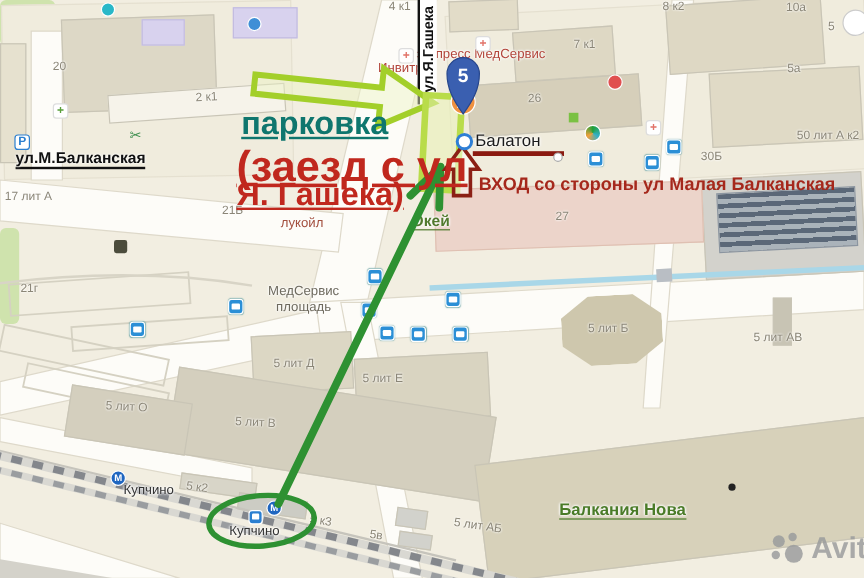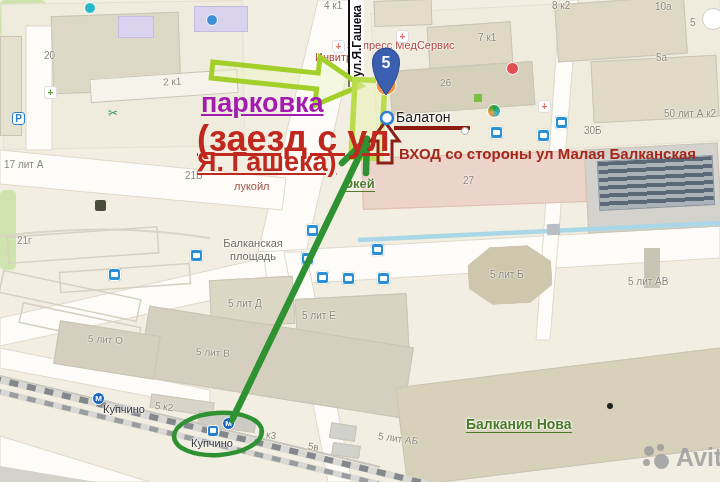--- a/index.html
+++ b/index.html
@@ -129,33 +129,34 @@
   <span class="lbl" style="left:302px;top:310px">5 лит Е</span>
   <span class="lbl" style="left:490px;top:269px">5 лит Б</span>
   <span class="lbl" style="left:628px;top:276px">5 лит АВ</span>
   <span class="lbl" style="left:88px;top:334px;transform:rotate(3deg)">5 лит О</span>
   <span class="lbl" style="left:196px;top:347px;transform:rotate(3deg)">5 лит В</span>
   <span class="lbl" style="left:155px;top:401px;transform:rotate(8deg)">5 к2</span>
   <span class="lbl" style="left:258px;top:429px;transform:rotate(8deg)">5 к3</span>
   <span class="lbl" style="left:308px;top:441px;transform:rotate(8deg)">5в</span>
   <span class="lbl" style="left:378px;top:433px;transform:rotate(8deg)">5 лит АБ</span>
 
-  <span class="poi" style="left:210px;top:237px;width:86px;text-align:center;color:#6e6a5e">Балканская</span>
+  <span class="poi" style="left:210px;top:237px;width:86px;text-align:center;color:#6e6a5e">МедСервис</span>
   <span class="poi" style="left:210px;top:250px;width:86px;text-align:center;color:#6e6a5e">площадь</span>
 
   <span class="poi" style="left:315px;top:51px;color:#b2453a">Инвитро</span>
   <span class="poi" style="left:347px;top:39px;color:#b2453a">экспресс МедСервис</span>
   <span class="poi" style="left:234px;top:180px;color:#a3503e">лукойл</span>
   <span class="poi" style="left:343px;top:176px;color:#527a2e;font-weight:bold;font-size:13px;border-bottom:1.5px solid #527a2e">Окей</span>
   <span class="poi" style="left:396px;top:109px;color:#1a1a1a;font-weight:normal;font-size:14px">Балатон</span>
   <div class="abs" style="left:394px;top:126px;width:76px;height:4px;background:#8b1a10"></div>
   <span class="poi" style="left:466px;top:416px;color:#4a7b28;font-weight:bold;font-size:14px;border-bottom:1.5px solid #4a7b28">Балкания Нова</span>
   <span class="poi" style="left:103px;top:403px;color:#333">Купчино</span>
   <span class="poi" style="left:191px;top:437px;color:#333">Купчино</span>
 
+  <span class="street" style="left:13px;top:124px">ул.М.Балканская</span>
   <span class="vstreet">ул.Я.Гашека</span>
 
   <div class="circleicon" style="left:84px;top:2px;width:12px;height:12px;background:#29b8c8;border:1px solid #fff"></div>
   <div class="circleicon" style="left:206px;top:14px;width:12px;height:12px;background:#3f8fd6;border:1px solid #fff"></div>
   <div class="whiteicon" style="left:44px;top:86px;color:#5aa03c">+</div>
   <span class="abs" style="left:108px;top:106px;color:#3f8f4f;font-size:12px">✂</span>
   <div class="whiteicon" style="left:12px;top:112px;color:#2b7fd0;border-color:#2b7fd0">Р</div>
   <div class="whiteicon" style="left:332px;top:40px">+</div>
   <div class="whiteicon" style="left:396px;top:30px">+</div>
   <div class="whiteicon" style="left:538px;top:100px">+</div>
@@ -203,21 +204,21 @@
       <circle cx="386" cy="85" r="10" fill="#ef9140" stroke="#fff" stroke-width="1"></circle>
       <line x1="382" y1="80" x2="382" y2="90" stroke="#fff" stroke-width="1.8"></line>
       <line x1="389" y1="80" x2="389" y2="90" stroke="#fff" stroke-width="1.8"></line>
     </g>
     <g>
       <path d="M386,95 C378,84 372.5,74 372.5,61.5 a13.5,13.5 0 1,1 27,0 C399.5,74 394,84 386,95 Z" fill="#3a5fb0" stroke="#27468c" stroke-width="1"></path>
       <text x="386" y="68" text-anchor="middle" font-size="16" font-weight="bold" fill="#fff" font-family="Liberation Sans, sans-serif">5</text>
     </g>
   </svg>
 
-  <span class="red u" style="left:201px;top:88px;font-size:27px;color:#a21caf">парковка</span>
+  <span class="red u" style="left:201px;top:88px;font-size:27px;color:#0f766e">парковка</span>
   <span class="red u" style="left:197px;top:118px;font-size:36px;color:#c0281e">(заезд с ул</span>
   <span class="red u" style="left:197px;top:147px;font-size:27px;color:#c0281e">Я. Гашека)</span>
 
   <span class="red" style="left:399px;top:145px;font-size:15px;color:#a5281c">ВХОД со стороны ул Малая Балканская</span>
 
 
   <div class="wm">
     <div class="logo">
       <i style="left:2px;top:4px;width:10px;height:10px"></i>
       <i style="left:15px;top:2px;width:7px;height:7px"></i>

